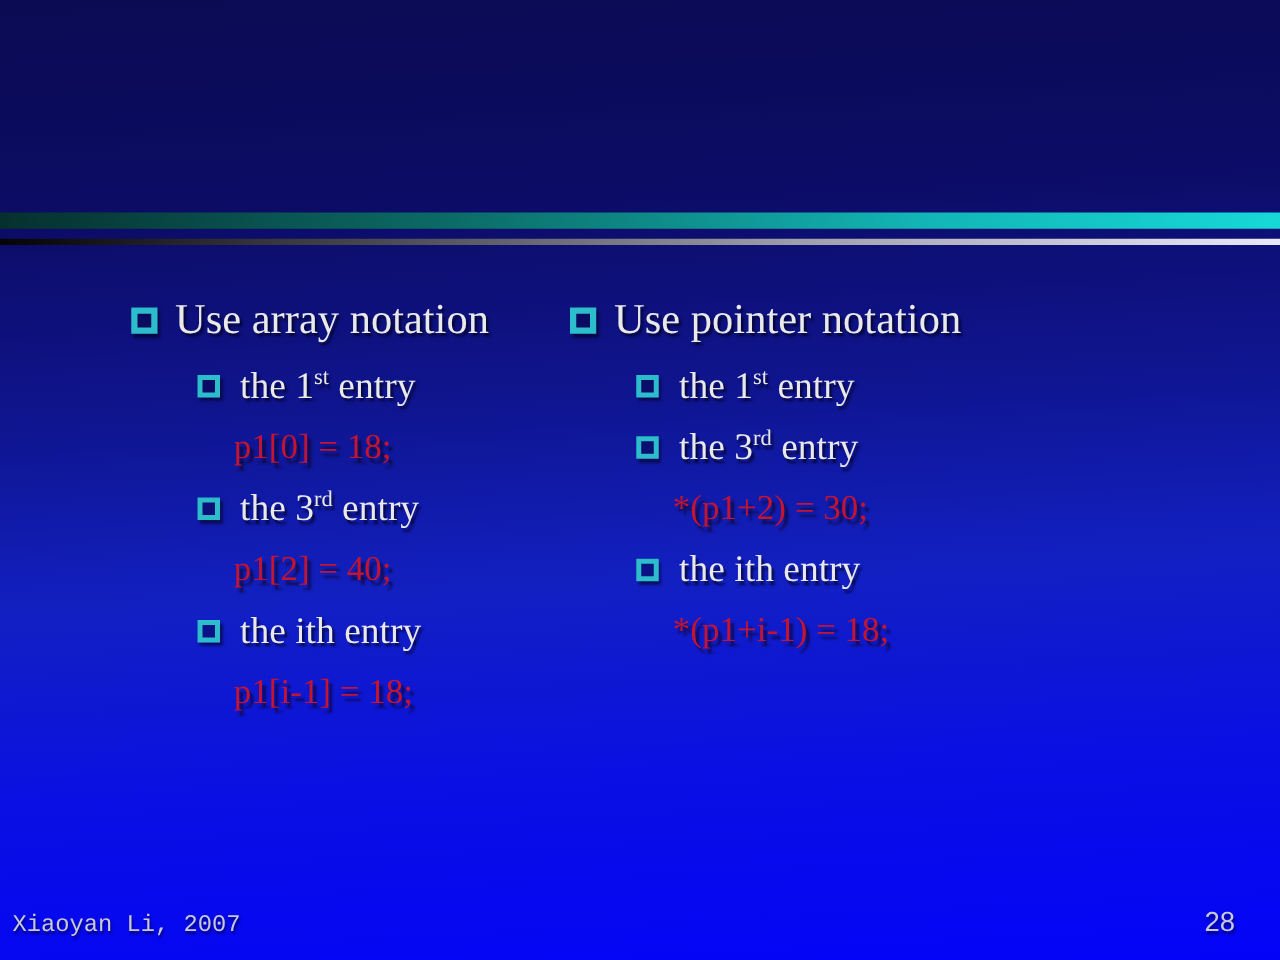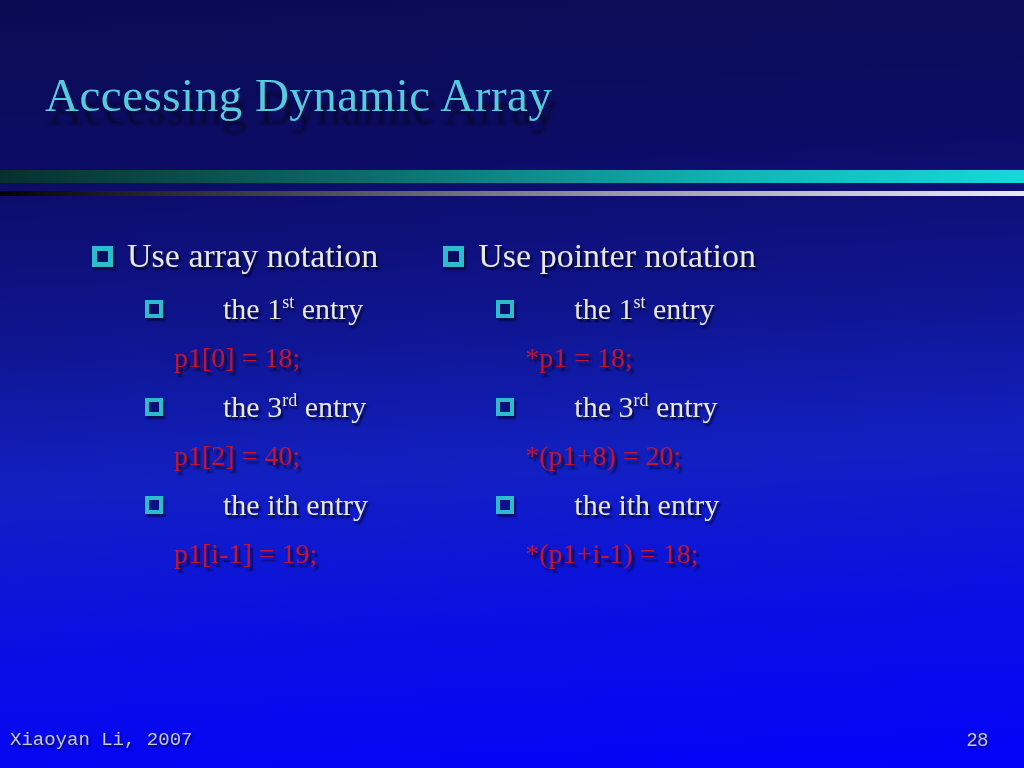--- a/index.html
+++ b/index.html
@@ -41,21 +41,21 @@
     position: absolute;
     top: 191px;
     left: 0;
     width: 1024px;
     height: 5px;
     background: linear-gradient(90deg, #040406 0%, #4a4a52 30%, #9d9dac 62%, #e8e8f8 100%);
   }
   .content {
     position: absolute;
     top: 228px;
-    left: 4px;
+    left: 17px;
     width: 812px;
     display: flex;
   }
   .column { display: flex; flex-direction: column; }
   .column.left  { width: 450px; margin-left: 86px; }
   .column.right { width: 480px; margin-left: 0; }
   .row { display: flex; align-items: center; height: 49px; }
   .row.l1 { height: 56px; padding-left: 2px; }
   .row.l2 { padding-left: 55px; }
   .row.code-row { padding-left: 84px; }
@@ -73,21 +73,20 @@
     font-size: 34px;
     color: #e9e9e9;
     text-shadow: 2px 3px 2px rgba(0, 0, 25, 0.75);
     white-space: nowrap;
   }
   .etext {
     font-size: 30px;
     color: #e9e9e9;
     text-shadow: 2px 3px 2px rgba(0, 0, 25, 0.75);
     white-space: nowrap;
-    margin-left: 44px;
   }
   .etext sup { font-size: 60%; line-height: 0; }
   .ctext {
     font-size: 28px;
     color: #c51430;
     text-shadow: 3px 4px 2px rgba(15, 0, 15, 0.65);
     white-space: nowrap;
   }
   .footer-author {
     position: absolute;
@@ -96,31 +95,30 @@
     font-family: Liberation Mono, monospace;
     font-size: 19px;
     color: #c9c9d6;
     text-shadow: 1px 2px 2px rgba(0, 0, 40, 0.6);
   }
   .page-number {
     position: absolute;
     right: 36px;
     bottom: 17px;
     font-family: "Liberation Sans", sans-serif;
-    font-size: 19px;
+    font-size: 22px;
     color: #c9c9d6;
     text-shadow: 1px 2px 2px rgba(0, 0, 40, 0.6);
   }
 </style>
 </head>
 <body>
 
 <div class="slide">
 
-  <div class="slide-title">Accessing Dynamic Array</div>
 
   <div class="bar-teal"></div>
   <div class="bar-silver"></div>
 
   <div class="content">
 
     <div class="column left">
       <div class="row l1">
         <span class="bullet b1"></span>
         <span class="htext">Use array notation</span>
@@ -140,44 +138,41 @@
       </div>
       <div class="row code-row">
         <span class="ctext">p1[2] = 40;</span>
       </div>
 
       <div class="row l2">
         <span class="bullet b2"></span>
         <span class="etext"><span>the ith entry</span><sup></sup><span></span></span>
       </div>
       <div class="row code-row">
-        <span class="ctext">p1[i-1] = 19;</span>
+        <span class="ctext">p1[i-1] = 18;</span>
       </div>
     </div>
 
     <div class="column right">
       <div class="row l1">
         <span class="bullet b1"></span>
         <span class="htext">Use pointer notation</span>
       </div>
 
       <div class="row l2">
         <span class="bullet b2"></span>
         <span class="etext"><span>the 1</span><sup>st</sup><span> entry</span></span>
       </div>
-      <div class="row code-row">
-        <span class="ctext">*p1 = 18;</span>
-      </div>
 
       <div class="row l2">
         <span class="bullet b2"></span>
         <span class="etext"><span>the 3</span><sup>rd</sup><span> entry</span></span>
       </div>
       <div class="row code-row">
-        <span class="ctext">*(p1+8) = 20;</span>
+        <span class="ctext">*(p1+2) = 30;</span>
       </div>
 
       <div class="row l2">
         <span class="bullet b2"></span>
         <span class="etext"><span>the ith entry</span><sup></sup><span></span></span>
       </div>
       <div class="row code-row">
         <span class="ctext">*(p1+i-1) = 18;</span>
       </div>
     </div>

